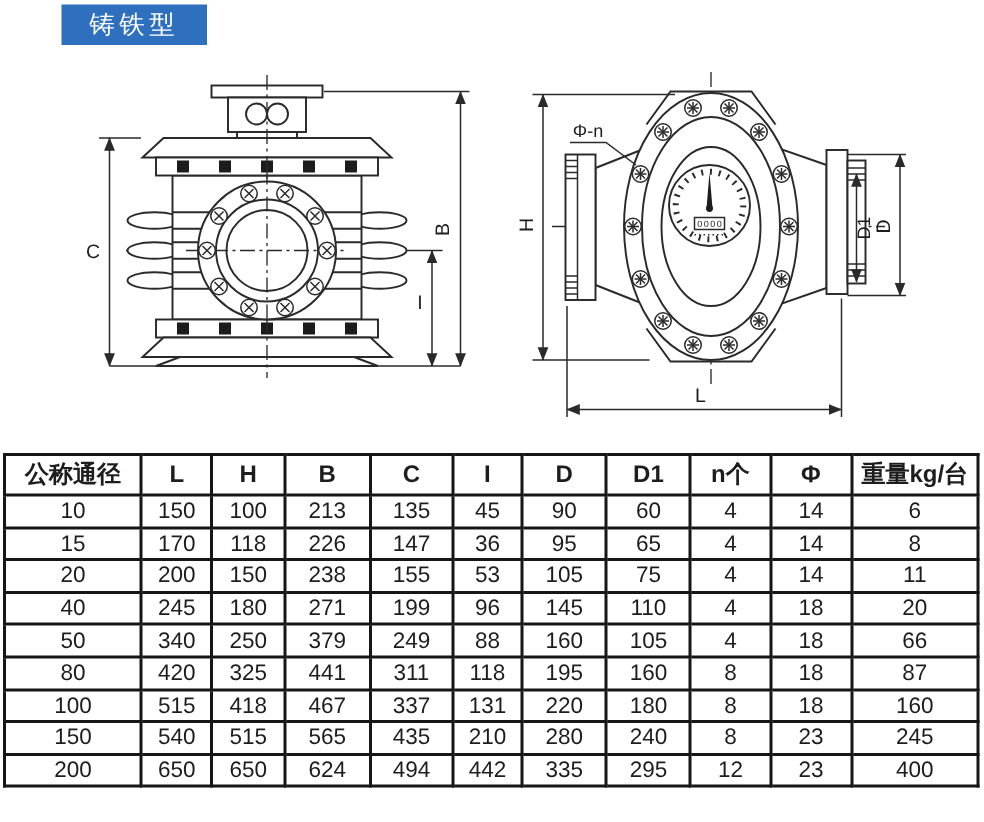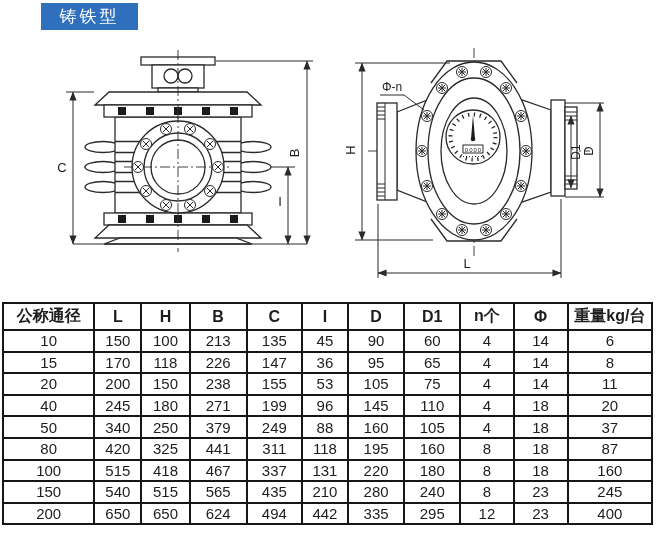--- a/index.html
+++ b/index.html
@@ -294,21 +294,21 @@
             <td>50</td>
             <td>340</td>
             <td>250</td>
             <td>379</td>
             <td>249</td>
             <td>88</td>
             <td>160</td>
             <td>105</td>
             <td>4</td>
             <td>18</td>
-            <td>37</td>
+            <td>66</td>
           </tr>
           <tr>
             <td>80</td>
             <td>420</td>
             <td>325</td>
             <td>441</td>
             <td>311</td>
             <td>118</td>
             <td>195</td>
             <td>160</td>

